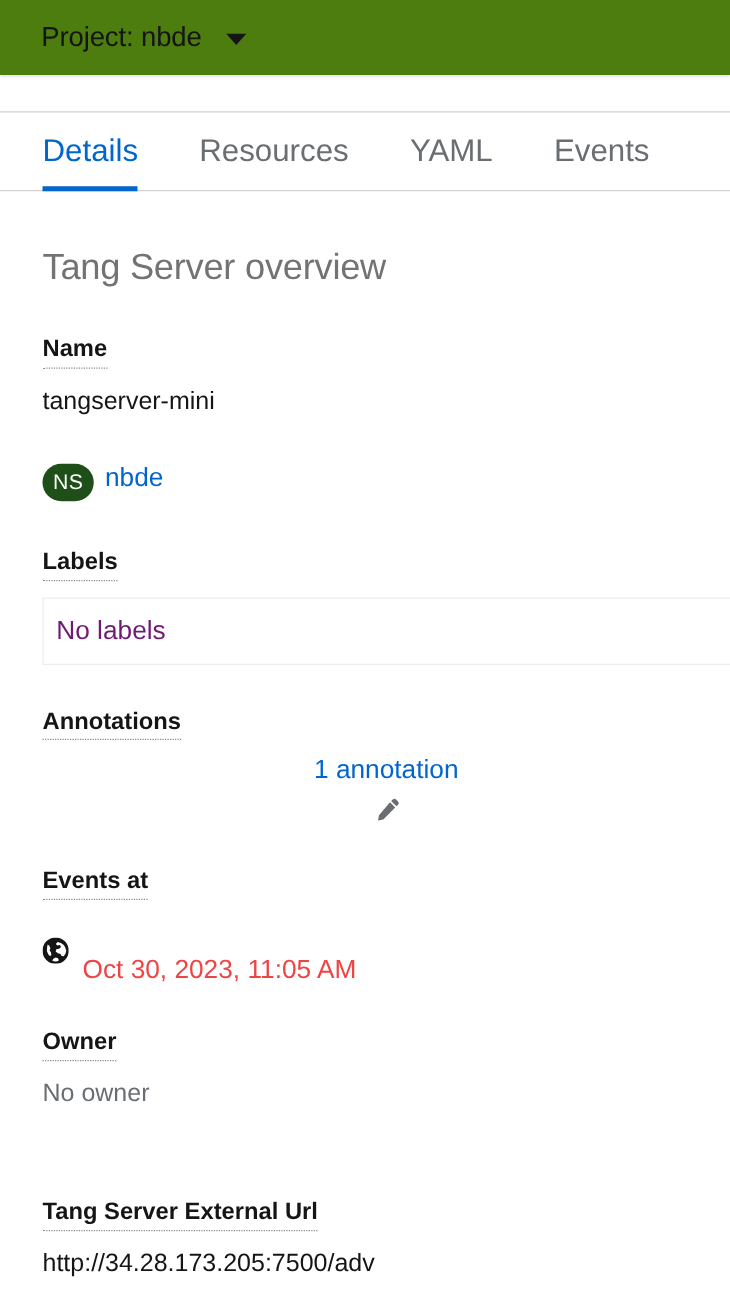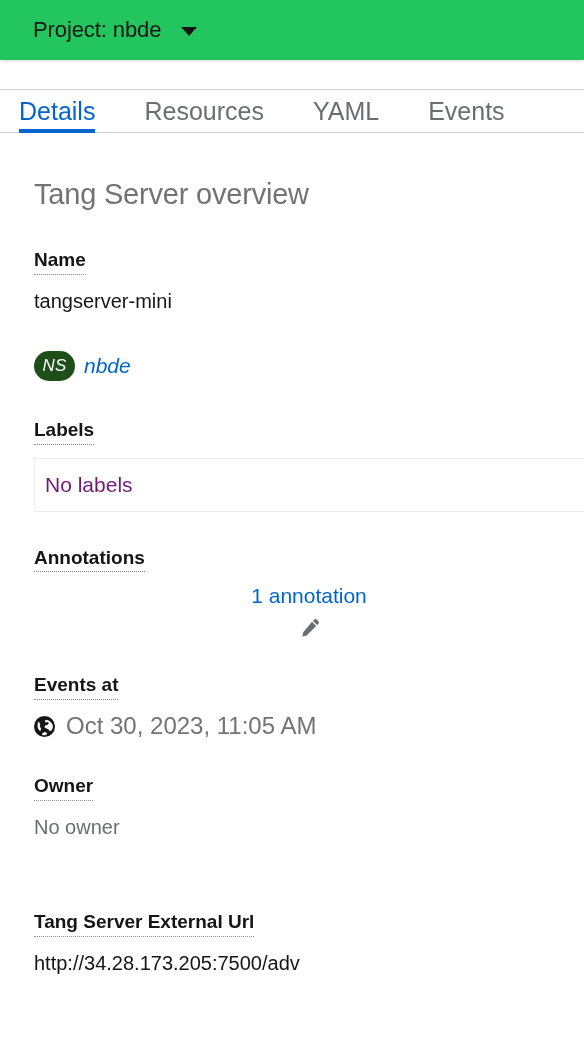--- a/index.html
+++ b/index.html
@@ -20,21 +20,21 @@
     width: 584px;
     height: 1040px;
     background: #ffffff;
     overflow: hidden;
   }
 
   
   .project-bar {
     position: relative;
     height: 60px;
-    background: #22c55e;
+    background: #4d7c0f;
     display: flex;
     align-items: center;
     padding-left: 33px;
     box-shadow: 0 1px 3px rgba(3,3,3,0.16);
     z-index: 5;
   }
   .project-toggle {
     display: flex;
     align-items: center;
     gap: 20px;
@@ -61,27 +61,27 @@
   }
 
   
   .gap-strip {
     height: 29px;
     background: #ffffff;
   }
 
   
   .tab-bar {
-    height: 44px;
+    height: 64px;
     border-top: 1px solid #d2d2d2;
     border-bottom: 1px solid #d2d2d2;
     background: #ffffff;
     display: flex;
     align-items: stretch;
-    padding-left: 19px;
+    padding-left: 34px;
     position: relative;
   }
   .tab {
     position: relative;
     display: flex;
     align-items: center;
     padding: 0 17px;
     margin-right: 0;
     font-size: 25px;
     color: #6a6e73;
@@ -134,24 +134,22 @@
     font-size: 20px;
     color: #151515;
     margin-top: 13px;
     line-height: 1.3;
   }
   .field-value.muted { color: #6a6e73; }
 
   
   .ns-row {
     display: flex;
-    align-items: center;
     gap: 9px;
     margin-top: 12px;
-    font-style: italic;
   }
   .ns-badge {
     display: inline-flex;
     align-items: center;
     justify-content: center;
     width: 41px;
     height: 30px;
     border-radius: 22px;
     background: #1e4f18;
     color: #ffffff;
@@ -214,22 +212,23 @@
   }
   .globe-icon {
     display: inline-flex;
     width: 21px;
     height: 21px;
     color: #151515;
     flex: none;
   }
   .globe-icon svg { width: 100%; height: 100%; display: block; }
   .created-text {
-    font-size: 24px;
-    color: #737373;
+    font-size: 21px;
+    color: #ef4444;
+    margin-top: 32px;
   }
 
   .section-gap { height: 70px; }
 </style>
 </head>
 <body>
 
 <div class="page">
 
   <div class="project-bar">

